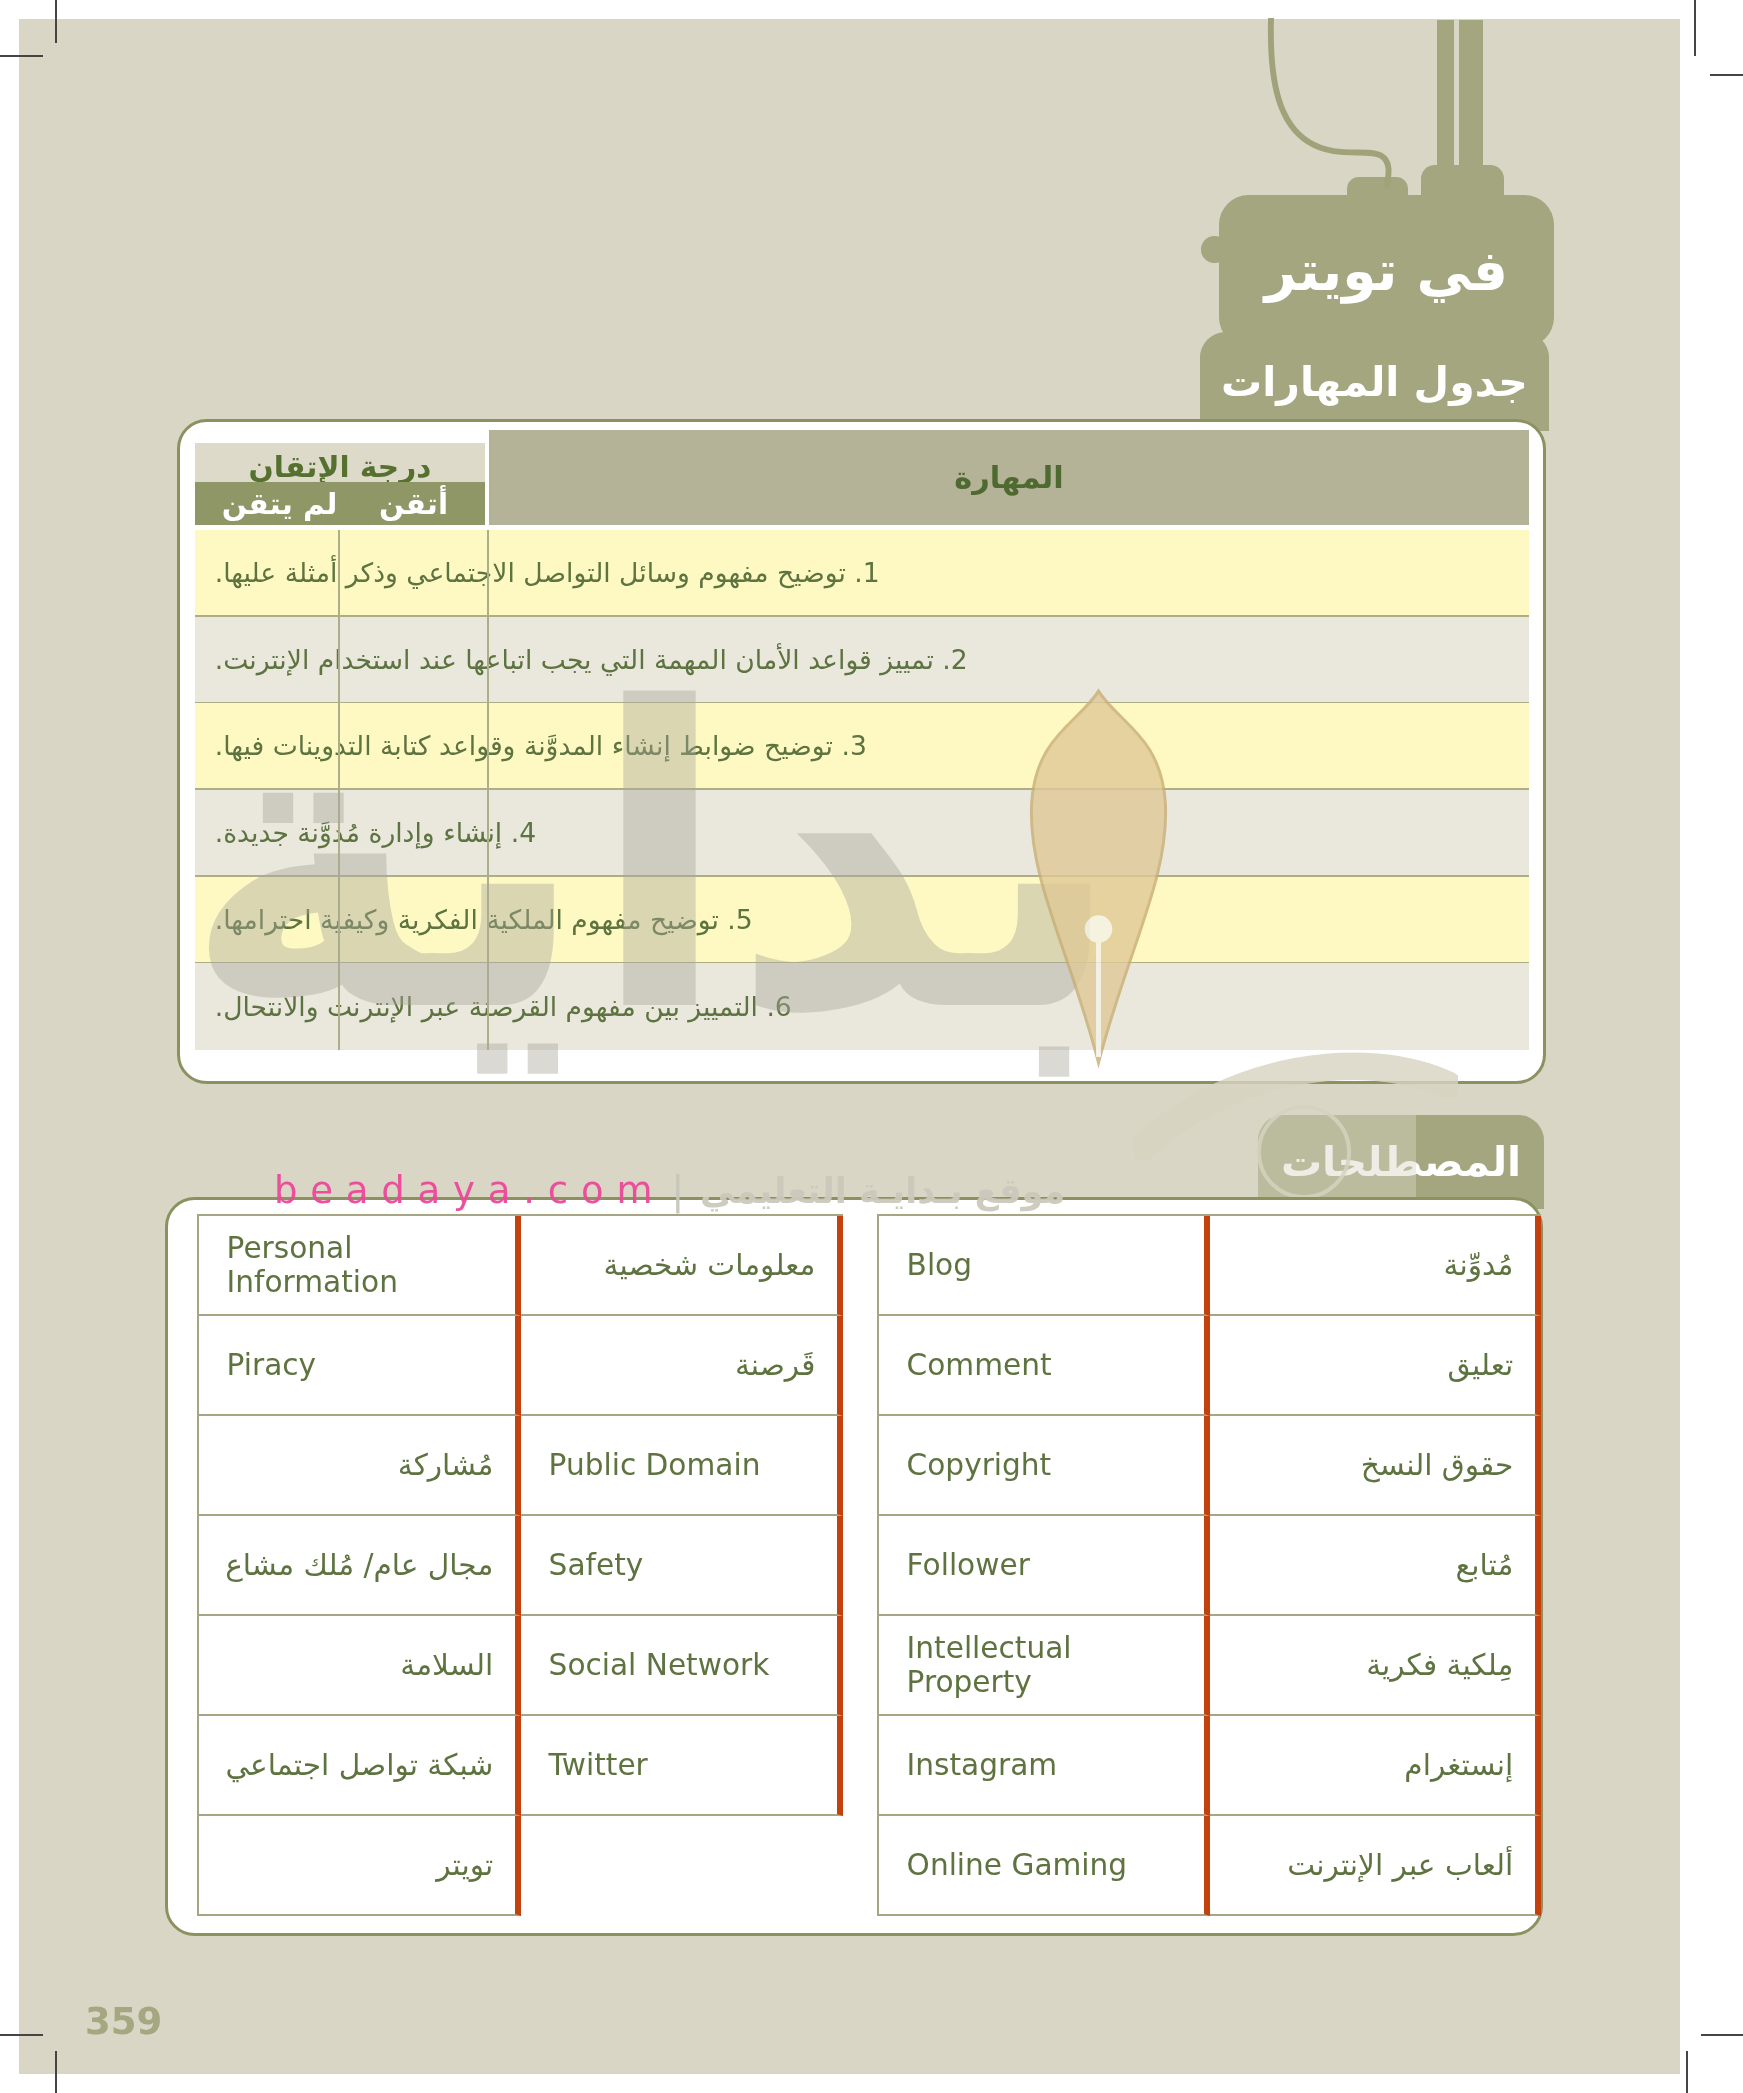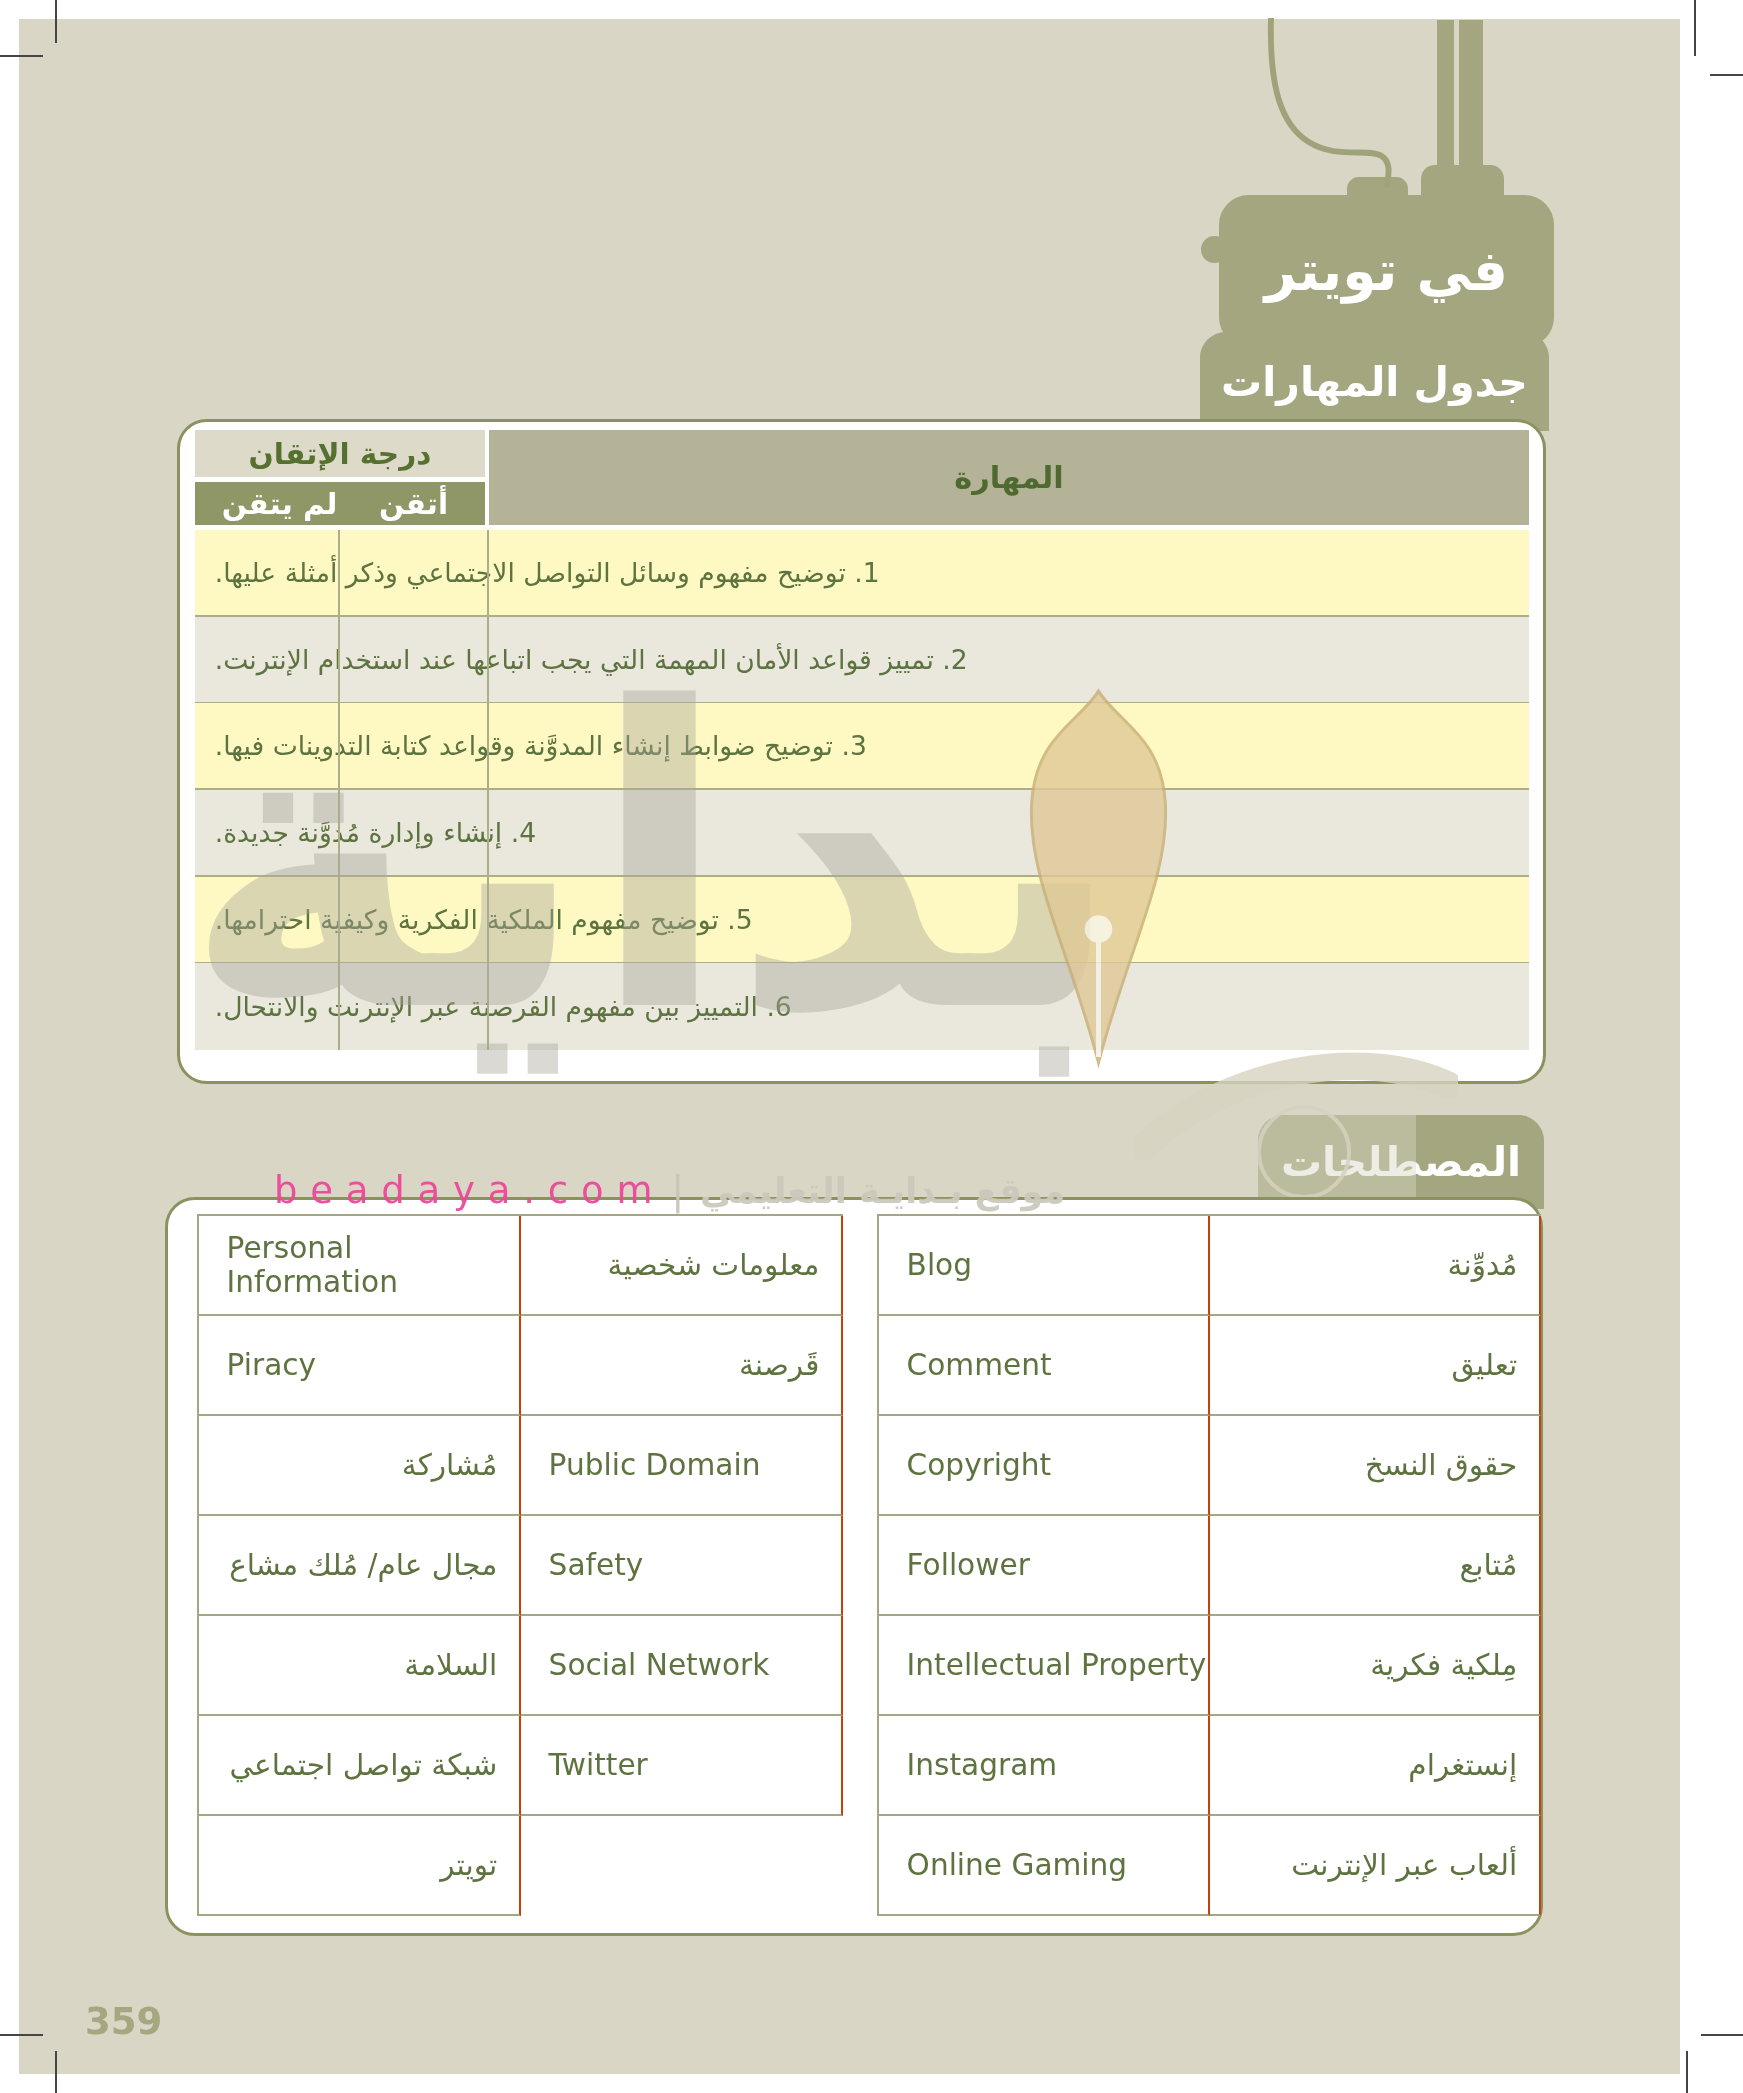--- a/index.html
+++ b/index.html
@@ -24,21 +24,21 @@
     color:#ffffff;font-weight:bold;font-size:41px;
     border-radius:25.6px 25.6px 0 0;background:#a3a67e;
   }
   .panel{
     background:#ffffff;border:3px solid #8b9260;border-radius:29.6px;
     box-sizing:border-box;
   }
   
   .hdr-strip{
     background:#dddaca;color:#55702f;font-weight:bold;font-size:29.6px;
-    display:flex;align-items:center;justify-content:center;
+    display:flex;align-items:center;justify-content:center;margin-top:13px;
   }
   .hdr-deep{
     background:#8e9765;color:#ffffff;font-weight:bold;font-size:29.6px;
     display:flex;align-items:center;justify-content:center;
   }
   .hdr-skill{
     background:#b4b297;color:#4f6a31;font-weight:bold;font-size:30.5px;
     display:flex;align-items:center;justify-content:center;
   }
   .srow{
@@ -47,21 +47,21 @@
     direction:rtl;color:#5d7340;font-size:26.6px;
     padding-right:33px;padding-left:19.7px;
   }
   .srow.sep{border-bottom:2px solid #abae87;}
   .srow.beige{background:#eae7dd;}
   .srow.white{background:#fef9c3;}
   .vline{top:530px;width:2px;height:520px;background:#abae87;}
   
   .gtable{position:absolute;display:grid;grid-template-columns:50% 50%;
     border-top:2px solid #a7a684;border-left:2px solid #a7a684;box-sizing:border-box;}
-  .gcell{border-right:2px solid #c2410c;border-bottom:2px solid #a7a684;
+  .gcell{border-right:6px solid #c2410c;border-bottom:2px solid #a7a684;
     display:flex;align-items:center;box-sizing:border-box;
     color:#5e7340;font-size:29.6px;background:#ffffff;}
   .gcell.en{padding-left:27.6px;}
   .gcell.ar{direction:rtl;padding-right:21.7px;justify-content:flex-start;}
   .pagenum{color:#a4a77f;font-weight:bold;font-size:37px;}
   
   .wm{pointer-events:none;}
   .wm-logo{
     left:182px;top:655px;font-size:414px;line-height:1;font-weight:bold;
     color:#a9a79b;opacity:0.42;direction:rtl;white-space:nowrap;

